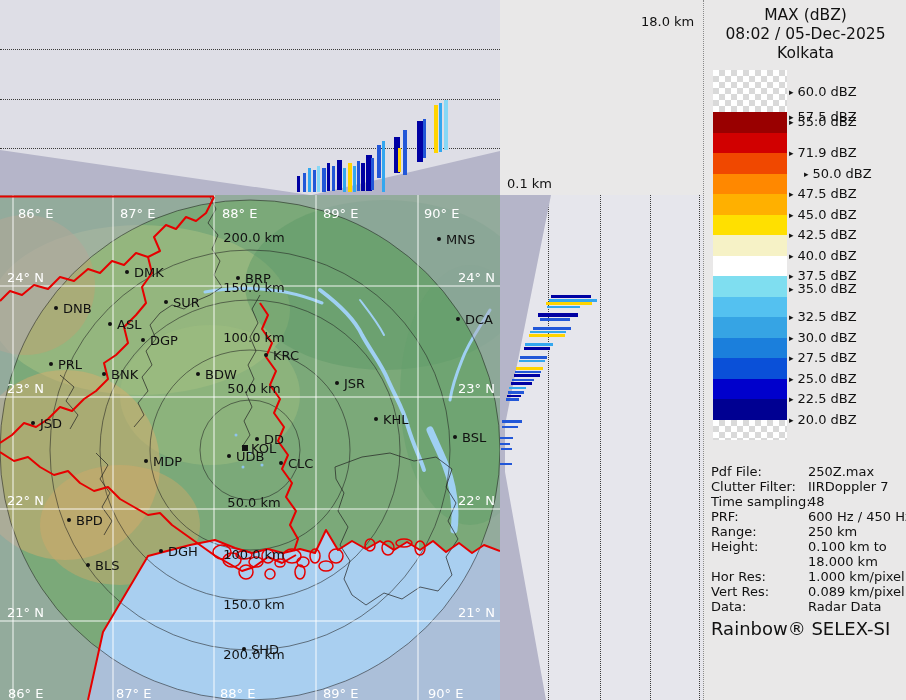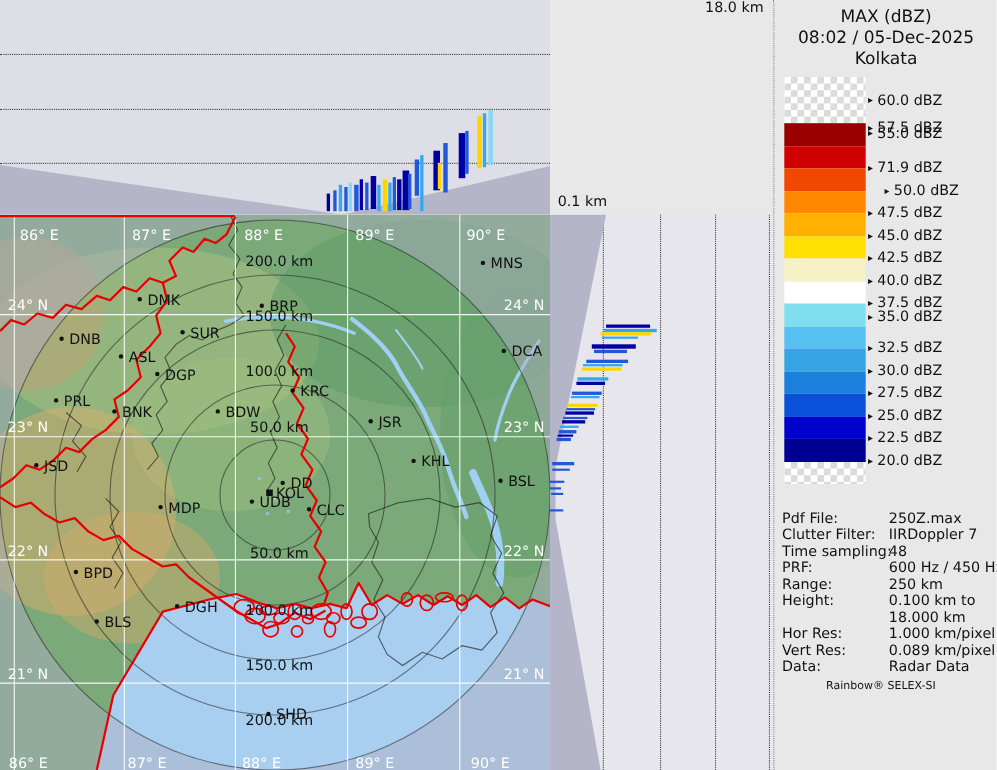--- a/index.html
+++ b/index.html
@@ -28,21 +28,21 @@
     background-image:linear-gradient(45deg,#d9d9d9 25%,transparent 25%,transparent 75%,#d9d9d9 75%),
                      linear-gradient(45deg,#d9d9d9 25%,transparent 25%,transparent 75%,#d9d9d9 75%);
     background-size:12px 12px;background-position:0 0,6px 6px;}
   #scale-labels{position:absolute;left:85px;top:70px;width:118px;}
   .scale-row{position:absolute;left:0;height:15px;line-height:15px;font-size:13px;
              color:#111;white-space:nowrap;}
   .scale-row .arr{font-size:9px;vertical-align:1px;margin-right:4px;color:#111;}
   #info-rows{position:absolute;left:7px;top:464px;width:194px;font-size:13px;color:#111;}
   .info-row{display:flex;height:15px;line-height:15px;white-space:nowrap;}
   .info-row .l{width:97px;flex:0 0 97px;}
-  #legend-footer{position:absolute;left:7px;top:618px;font-size:10px;color:#111;margin-left:40px;}
+  #legend-footer{position:absolute;left:7px;top:618px;font-size:18px;color:#111;}
   
   #map{position:absolute;left:0;top:195px;width:500px;height:404px;}
   svg text{font-family:"DejaVu Sans",sans-serif;}
 </style>
 </head>
 <body>
 
 <div id="screen">
 
   <div id="top-profile">
@@ -77,21 +77,21 @@
         <div class="vbar" style="left: 403px; top: 130px; height: 45px; width: 4px; background: rgb(34, 87, 216);"></div>
         <div class="vbar" style="left: 417px; top: 121px; height: 41px; width: 6px; background: rgb(0, 0, 162);"></div>
         <div class="vbar" style="left: 423px; top: 119px; height: 39px; width: 3px; background: rgb(34, 87, 216);"></div>
         <div class="vbar" style="left: 434px; top: 105px; height: 48px; width: 4px; background: rgb(255, 212, 0);"></div>
         <div class="vbar" style="left: 439px; top: 103px; height: 49px; width: 3px; background: rgb(51, 167, 239);"></div>
         <div class="vbar" style="left: 444px; top: 100px; height: 50px; width: 4px; background: rgb(134, 216, 246);"></div>
       </div>
   </div>
 
   <div id="right-bg">
-    <div class="axis-label" style="left:141px;top:0">18.0 km</div>
+    <div class="axis-label" style="left:141px;top:14px">18.0 km</div>
     <div class="axis-label" style="left:7px;top:176px">0.1 km</div>
   </div>
   <div id="side-profile">
     <div class="vgrid" style="left:48px"></div>
     <div class="vgrid" style="left:100px"></div>
     <div class="vgrid" style="left:150px"></div>
     <div class="vgrid" style="left:199px"></div>
     <svg width="203" height="505" style="position:absolute;left:0;top:0">
       <polygon points="0,0 51,0 5,230 5,277 46,505 0,505" fill="#b5b5c9"></polygon>
     </svg>

